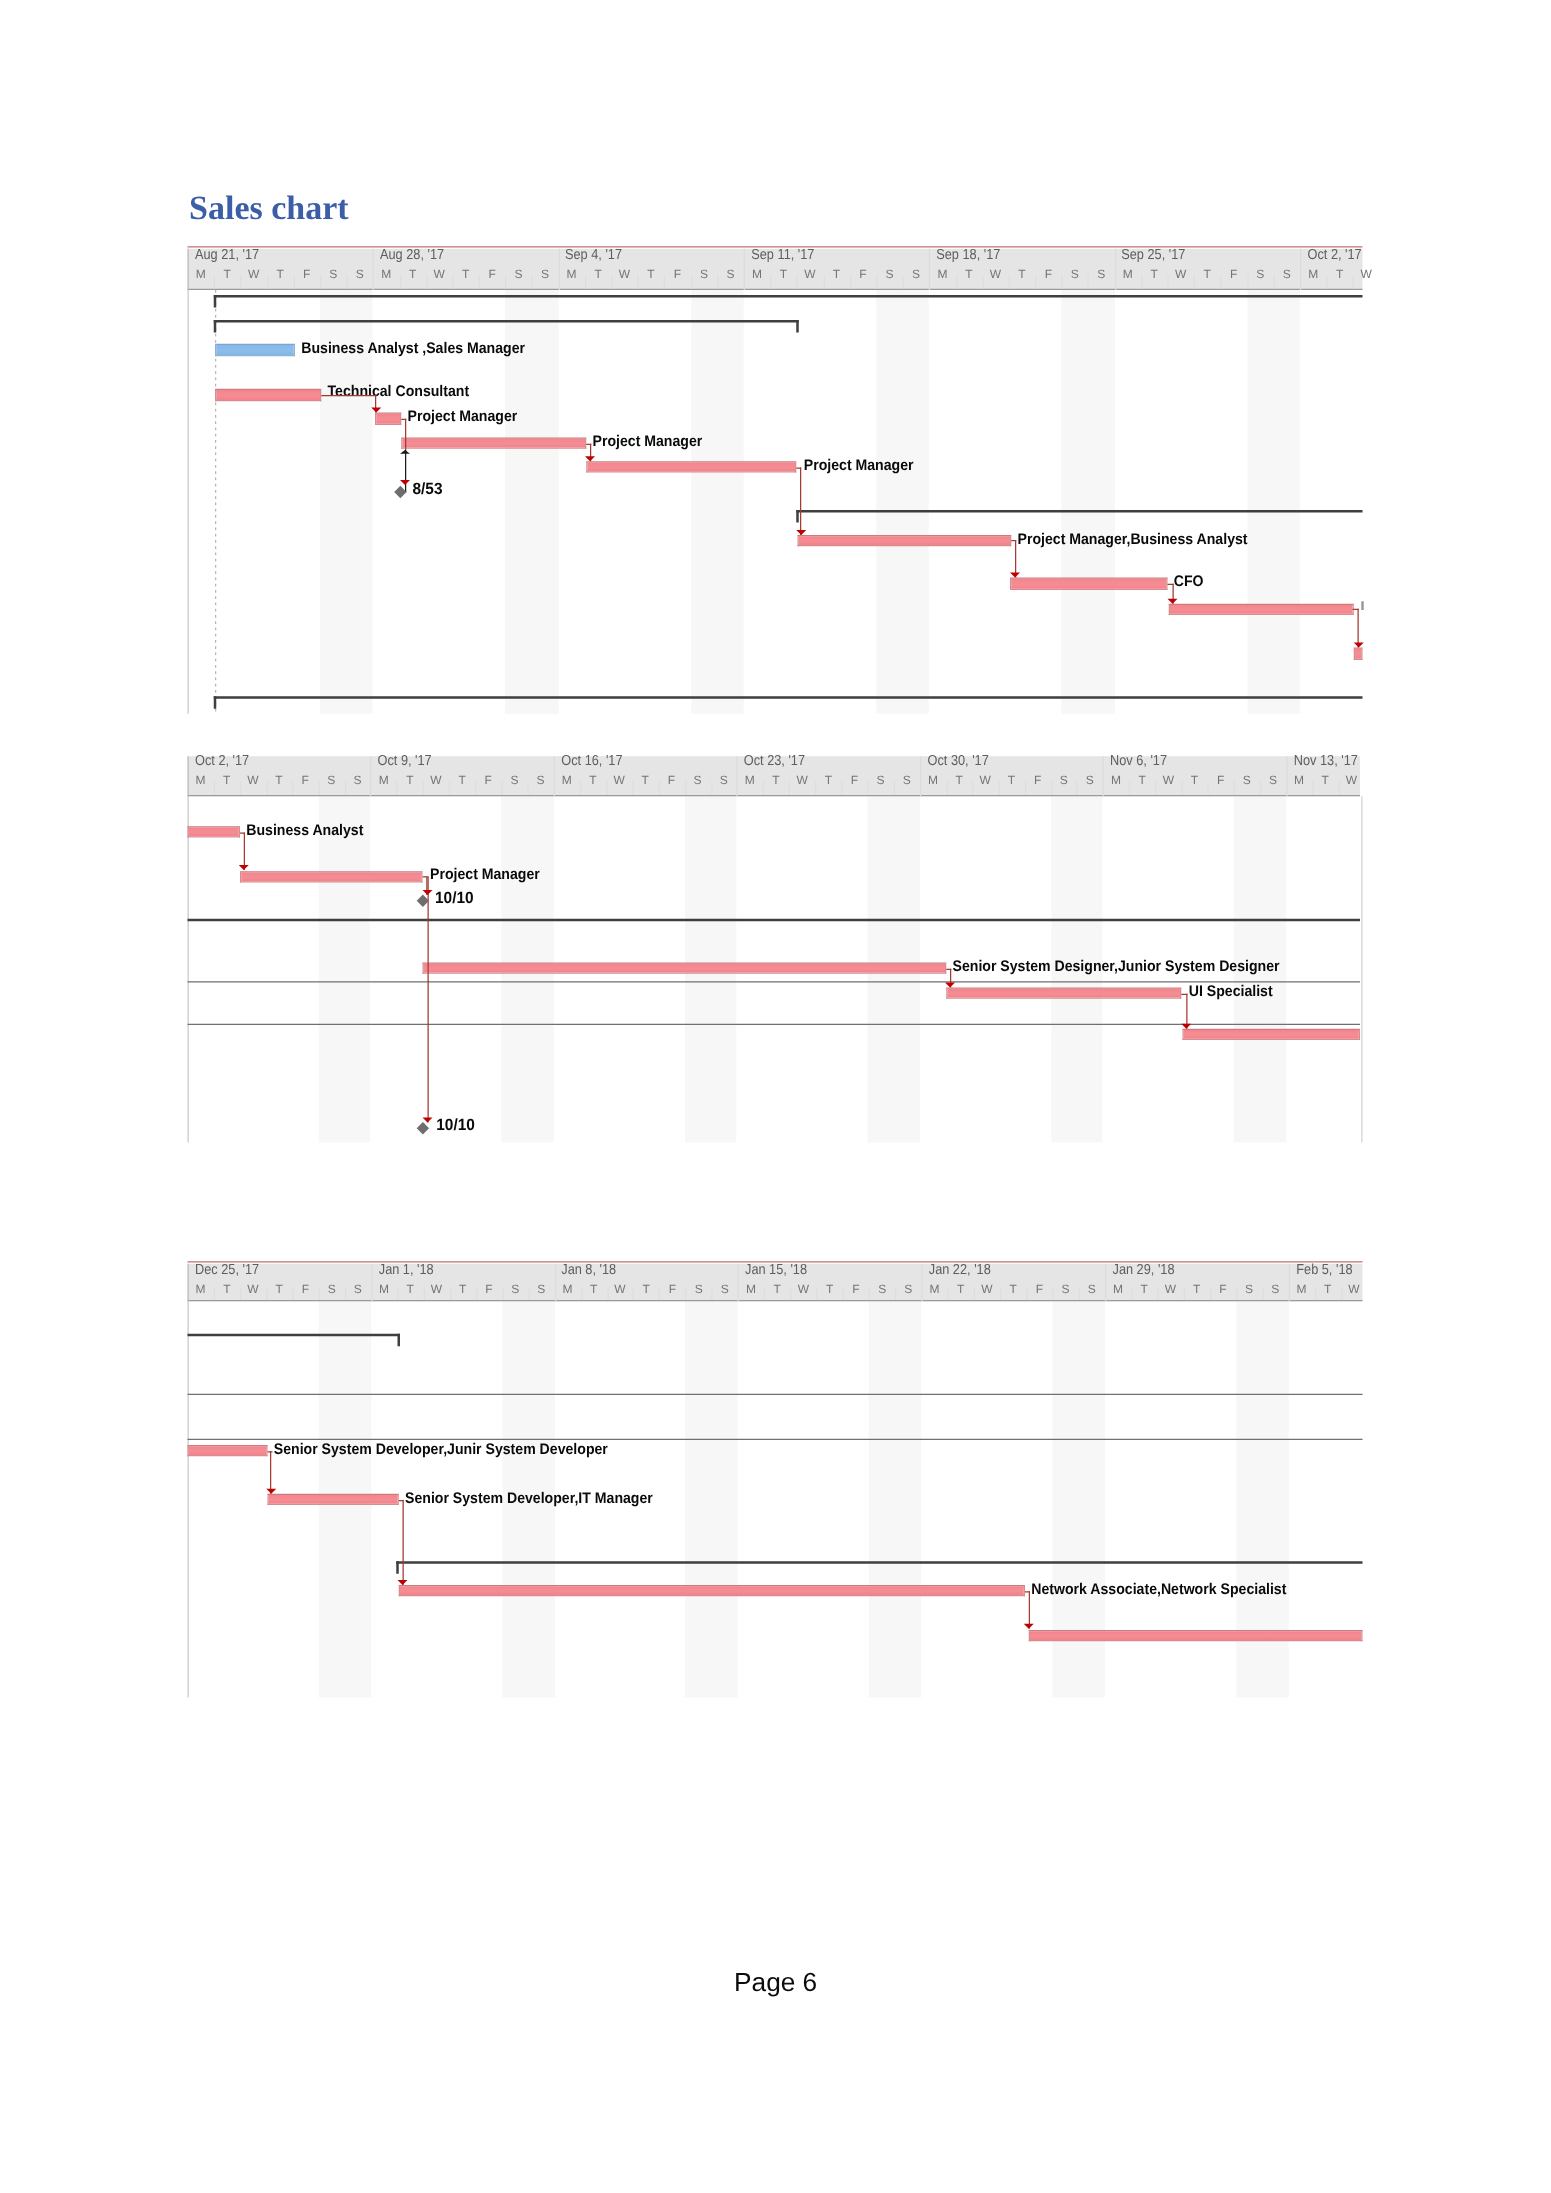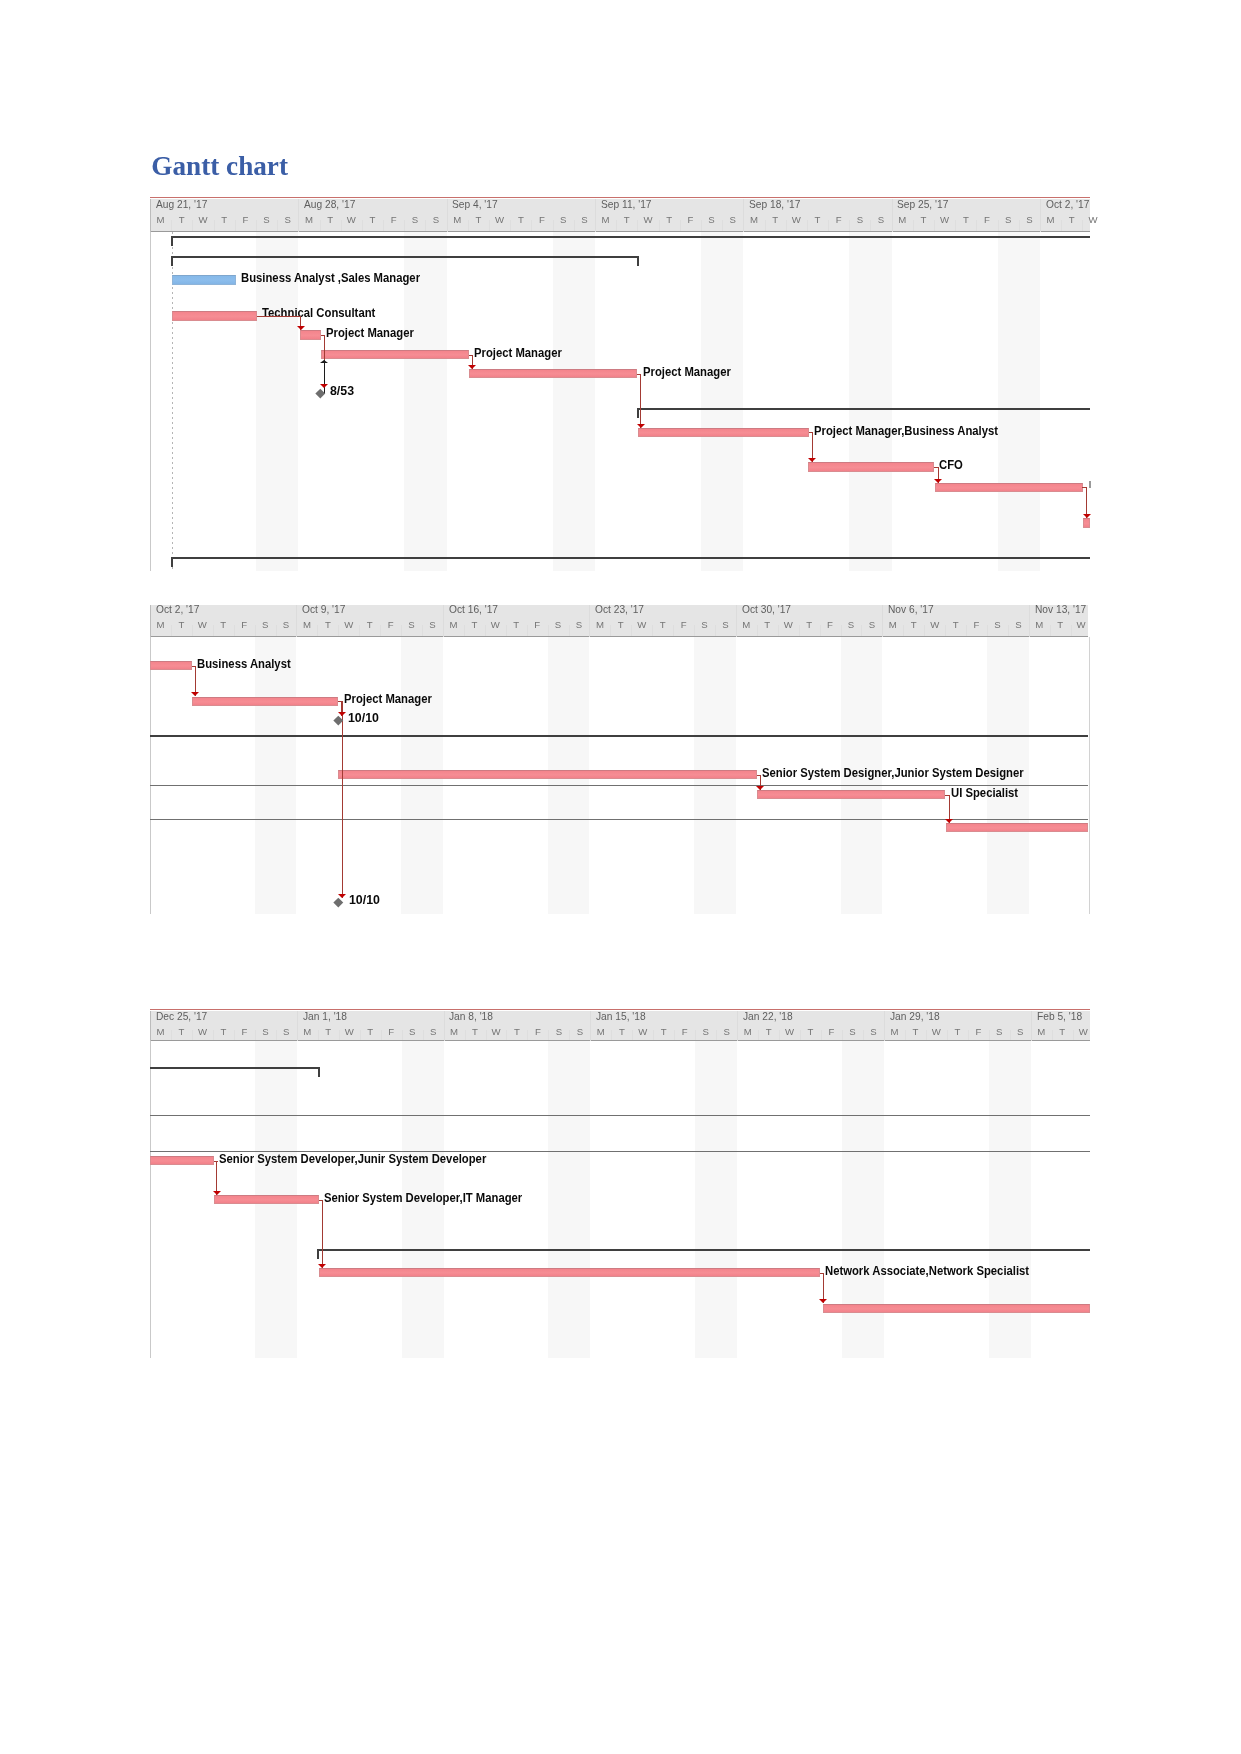--- a/index.html
+++ b/index.html
@@ -27,21 +27,21 @@
   .lnkv{position:absolute;width:1.1px;}
   .arrow-sm{position:absolute;width:0;height:0;border-left:4.1px solid transparent;border-right:4.1px solid transparent;}
   .ms{position:absolute;width:6.6px;height:6.6px;transform:rotate(45deg);}
   .mslbl{position:absolute;color:#0a0a0a;font-weight:bold;white-space:nowrap;font-size:13.0px;line-height:13px;font-family:"Liberation Sans",sans-serif;transform:scaleX(0.95);transform-origin:left top;}
   .footer{position:absolute;left:0;top:1574.5px;width:1241px;text-align:center;color:#0b0b0b;font-size:21px;line-height:24px;font-family:"Liberation Sans",sans-serif;}
 </style>
 </head>
 <body>
 
 <div class="page">
-  <div class="doc-title" style="color: rgb(59, 94, 166);">Gantt chart</div>
+  <div class="doc-title" style="color: rgb(59, 94, 166);">Sales chart</div>
   <div id="charts">
       <div class="gantt" style="left: 0px; top: 0px; width: 1241px; height: 1754px;">
         <div class="weekend" style="left: 255.95px; top: 231.6px; width: 42.38px; height: 339.4px; background: rgb(247, 247, 247);"></div>
         <div class="weekend" style="left: 404.28px; top: 231.6px; width: 42.38px; height: 339.4px; background: rgb(247, 247, 247);"></div>
         <div class="weekend" style="left: 552.61px; top: 231.6px; width: 42.38px; height: 339.4px; background: rgb(247, 247, 247);"></div>
         <div class="weekend" style="left: 700.94px; top: 231.6px; width: 42.38px; height: 339.4px; background: rgb(247, 247, 247);"></div>
         <div class="weekend" style="left: 849.27px; top: 231.6px; width: 42.38px; height: 339.4px; background: rgb(247, 247, 247);"></div>
         <div class="weekend" style="left: 997.6px; top: 231.6px; width: 42.38px; height: 339.4px; background: rgb(247, 247, 247);"></div>
         <div class="plot-left" style="left: 150px; top: 231.6px; height: 339.4px; background: rgb(201, 201, 201);"></div>
         <div class="topline" style="left: 150px; top: 197px; width: 940px; background: rgb(200, 112, 108);"></div>
@@ -461,13 +461,14 @@
         <div class="lnkv" style="left: 216.4px; top: 1161px; height: 34px; background: rgb(163, 58, 51);"></div>
         <div class="arrow-sm" style="left: 212.9px; top: 1190.9px; border-top: 4.1px solid rgb(192, 0, 0);"></div>
         <div class="lnkh" style="left: 319px; top: 1199.9px; width: 3.9px; background: rgb(163, 58, 51);"></div>
         <div class="lnkv" style="left: 321.8px; top: 1199.9px; height: 68.1px; background: rgb(163, 58, 51);"></div>
         <div class="arrow-sm" style="left: 318.3px; top: 1263.9px; border-top: 4.1px solid rgb(192, 0, 0);"></div>
         <div class="lnkh" style="left: 820px; top: 1272.9px; width: 3.9px; background: rgb(163, 58, 51);"></div>
         <div class="lnkv" style="left: 822.8px; top: 1272.9px; height: 30.6px; background: rgb(163, 58, 51);"></div>
         <div class="arrow-sm" style="left: 819.3px; top: 1299.4px; border-top: 4.1px solid rgb(192, 0, 0);"></div>
       </div>
     </div>
+  <div class="footer">Page 6</div>
 </div>
 
 </body></html>

